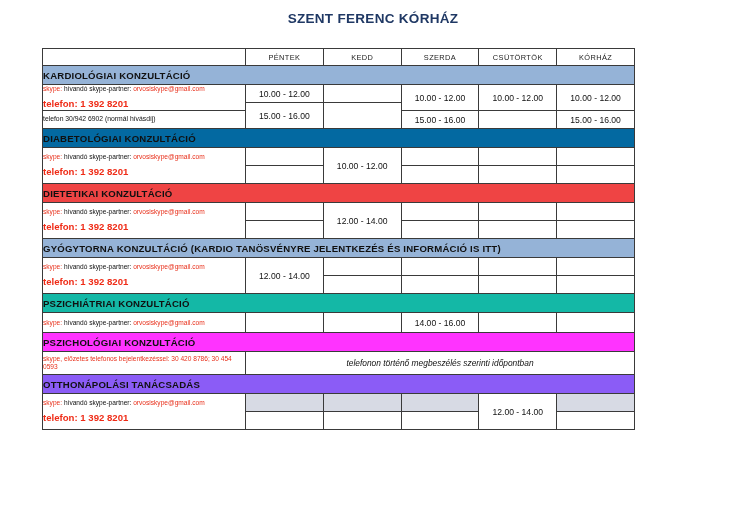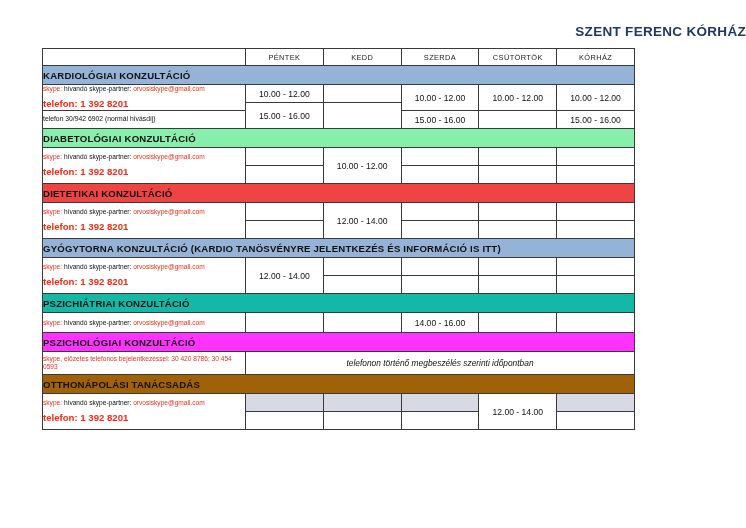--- a/index.html
+++ b/index.html
@@ -16,22 +16,22 @@
 
   .page {
     position: relative;
     width: 746px;
     height: 528px;
     box-sizing: border-box;
   }
 
   
   .title-block {
-    padding-top: 24px;
-    text-align: right;
+    padding-top: 11px;
+    text-align: center;
     color: #1F3864;
     font-weight: bold;
     letter-spacing: 0.3px;
   }
   .title-line1 {
     font-size: 13.5px;
     line-height: 16px;
   }
   .title-line2 {
     font-size: 15.5px;
@@ -179,21 +179,21 @@
       <tr>
         <td class="contact">
           <div class="plain-line">telefon 30/942 6902 (normál hívásdíj)</div>
         </td>
         <td class="time h-split">15.00 - 16.00</td>
         <td class="time h-split"></td>
         <td class="time h-split">15.00 - 16.00</td>
       </tr>
 
       <tr>
-        <td class="section-band" colspan="6" style="background:#86efac">DIABETOLÓGIAI KONZULTÁCIÓ</td>
+        <td class="section-band" colspan="6" style="background:#0369a1">DIABETOLÓGIAI KONZULTÁCIÓ</td>
       </tr>
       <tr>
         <td class="contact" rowspan="2">
           <div class="skype-line"><span class="red">skype:</span><span> hívandó skype-partner: </span><span class="red">orvosiskype@gmail.com</span></div>
           <div class="tel-line">telefon: 1 392 8201</div>
         </td>
         <td class="time h-split"></td>
         <td class="time h-split" rowspan="2">10.00 - 12.00</td>
         <td class="time h-split"></td>
         <td class="time h-split"></td>
@@ -266,21 +266,21 @@
         <td class="section-band" colspan="6" style="background:#FF33FF">PSZICHOLÓGIAI KONZULTÁCIÓ</td>
       </tr>
       <tr>
         <td class="contact">
           <div class="wrap-red">skype, előzetes telefonos bejelentkezéssel: 30 420 8786; 30 454 0593</div>
         </td>
         <td class="merged-note h-tall" colspan="5">telefonon történő megbeszélés szerinti időpontban</td>
       </tr>
 
       <tr>
-        <td class="section-band" colspan="6" style="background:#a16207">OTTHONÁPOLÁSI TANÁCSADÁS</td>
+        <td class="section-band" colspan="6" style="background:#8b5cf6">OTTHONÁPOLÁSI TANÁCSADÁS</td>
       </tr>
       <tr>
         <td class="contact" rowspan="2">
           <div class="skype-line"><span class="red">skype:</span><span> hívandó skype-partner: </span><span class="red">orvosiskype@gmail.com</span></div>
           <div class="tel-line">telefon: 1 392 8201</div>
         </td>
         <td class="time h-split shaded"></td>
         <td class="time h-split shaded"></td>
         <td class="time h-split shaded"></td>
         <td class="time h-split" rowspan="2">12.00 - 14.00</td>

